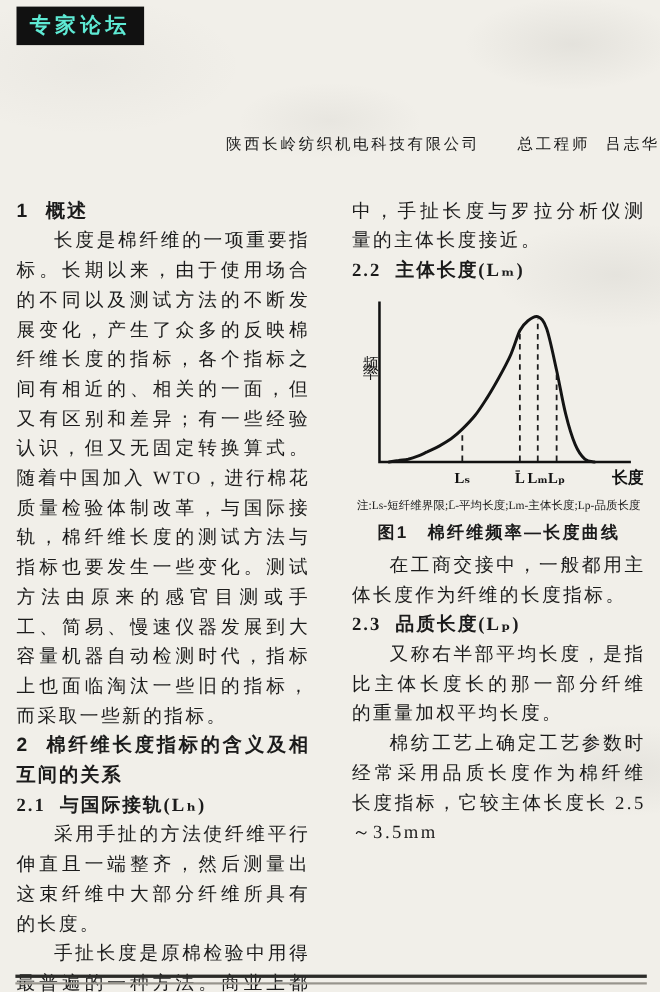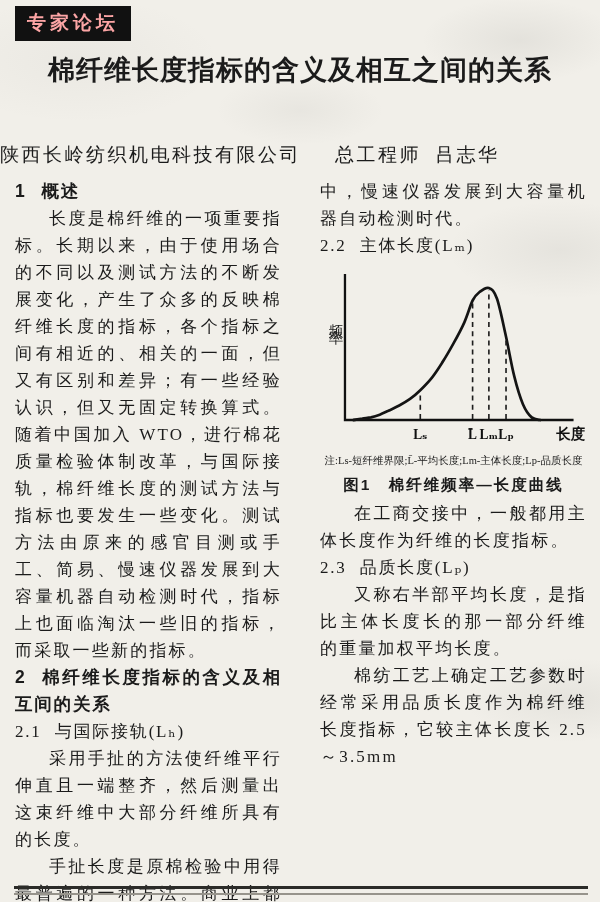--- a/index.html
+++ b/index.html
@@ -13,49 +13,49 @@
     content:"";position:absolute;inset:0;pointer-events:none;
     background:
       radial-gradient(140px 60px at 520px 40px, rgba(110,110,105,.10), transparent 70%),
       radial-gradient(160px 70px at 560px 250px, rgba(110,110,105,.09), transparent 70%),
       radial-gradient(150px 60px at 570px 700px, rgba(110,110,105,.09), transparent 70%),
       radial-gradient(120px 50px at 300px 110px, rgba(110,110,105,.07), transparent 70%),
       radial-gradient(200px 90px at 80px 60px, rgba(110,110,105,.05), transparent 70%);
   }
   .badge{
     position:absolute;left:15px;top:6px;
-    background:#111;color:#fca5a5;
+    background:#111;color:#5eead4;
     font-family:Liberation Sans, sans-serif;
     font-weight:bold;font-size:19px;letter-spacing:4px;
     padding:4px 12px 5px 12px;
   }
   .title{
     position:absolute;top:52px;left:0;right:0;margin:0;text-align:center;
     font-family:"Liberation Sans","DejaVu Sans",sans-serif;
     font-size:27px;font-weight:bold;letter-spacing:1px;
   }
   .byline{
-    position:absolute;top:142px;left:0;right:0;text-align:left;
-    font-size:19px;letter-spacing:2.5px;
+    position:absolute;top:122px;left:0;right:0;text-align:right;
+    font-size:14px;letter-spacing:2.5px;
   }
   .byline .gap-wide{display:inline-block;width:34px;}
   .byline .gap{display:inline-block;width:14px;}
   .columns{
     position:absolute;top:178px;left:15px;right:13px;bottom:24px;
     display:flex;gap:38px;
   }
   .col{flex:1;min-width:0;font-size:17px;line-height:27px;letter-spacing:2.2px;text-align:justify;}
   .col p{margin:0;}
   .indent{text-indent:2em;}
   h2.sec{
     margin:0;font-family:"Liberation Sans","DejaVu Sans",sans-serif;
     font-size:17.5px;font-weight:bold;line-height:27px;letter-spacing:1.8px;
   }
   h2.sec .num{margin-right:15px;}
-  h3.subsec{margin:0;font-weight:normal;font-size:17px;line-height:27px;letter-spacing:1.8px;}
+  h3.subsec{margin:0;font-weight:bold;font-size:17px;line-height:27px;letter-spacing:1.8px;}
   h3.subsec .num{margin-right:13px;}
   figure{margin:3px 0 0 0;}
   .chart{position:relative;height:192px;letter-spacing:0;}
   .chart svg{position:absolute;inset:0;width:100%;height:100%;}
   .ylabel{
     position:absolute;left:2px;top:50px;
     writing-mode:vertical-rl;text-orientation:upright;
     font-size:14.5px;letter-spacing:6px;
   }
   .fig-note{
@@ -77,21 +77,20 @@
   .tick{font-family:"Liberation Serif","DejaVu Serif",serif;font-weight:bold;font-size:14px;fill:#111;}
   .xl{font-size:15px;font-weight:bold;fill:#111;font-family:"Liberation Serif","DejaVu Serif",serif;}
 </style>
 </head>
 <body>
 
 <div class="page">
 
   <div class="badge">专家论坛</div>
 
-  <h1 class="title">棉纤维长度指标的含义及相互之间的关系</h1>
 
   <div class="byline">
     <span>陕西长岭纺织机电科技有限公司</span><span class="gap-wide"></span><span>总工程师</span><span class="gap"></span><span>吕志华</span>
   </div>
 
   <div class="columns">
 
     <div class="col">
       <h2 class="sec">
         <span class="num">1</span><span>概述</span>
@@ -101,21 +100,21 @@
         <span class="num">2</span><span>棉纤维长度指标的含义及相互间的关系</span>
       </h2>
       <h3 class="subsec">
         <span class="num">2.1</span><span>与国际接轨(Lₕ)</span>
       </h3>
       <p class="indent">采用手扯的方法使纤维平行伸直且一端整齐，然后测量出这束纤维中大部分纤维所具有的长度。</p>
       <p class="indent">手扯长度是原棉检验中用得最普遍的一种方法。商业上都以手扯长度作标准检验方法。在实际应用</p>
     </div>
 
     <div class="col">
-      <p>中，慢速仪器发展到大容量机器自动检测时代。</p>
+      <p>中，手扯长度与罗拉分析仪测量的主体长度接近。</p>
       <h3 class="subsec">
         <span class="num">2.2</span><span>主体长度(Lₘ)</span>
       </h3>
 
       <figure>
         <div class="chart">
           <svg id="chart-svg" viewBox="0 0 278 192" preserveAspectRatio="none">
               <path d="M 26 12 L 26 158 L 264 158" class="axis"></path>
               <path d="M 35.0 158.0 C 36.5 157.8, 41.1 157.1, 44.1 156.7 C 47.1 156.2, 50.1 156.0, 53.1 155.4 C 56.1 154.7, 59.1 153.8, 62.2 152.7 C 65.2 151.6, 67.8 150.3, 71.2 148.8 C 74.6 147.2, 78.7 145.5, 82.5 143.5 C 86.3 141.5, 90.1 139.4, 93.8 136.9 C 97.5 134.3, 100.7 131.7, 104.4 128.2 C 108.2 124.6, 112.5 120.5, 116.4 115.8 C 120.3 111.1, 123.9 105.6, 127.7 99.9 C 131.5 94.2, 135.2 88.0, 139.0 81.4 C 142.8 74.8, 147.0 67.5, 150.3 60.3 C 153.6 53.2, 156.3 43.6, 158.9 38.5 C 161.5 33.5, 163.3 32.1, 166.1 30.0 C 168.9 27.9, 172.8 24.9, 175.8 26.0 C 178.9 27.1, 181.2 28.4, 184.2 36.6 C 187.2 44.7, 190.7 61.9, 193.7 74.8 C 196.7 87.8, 199.3 103.2, 202.3 114.4 C 205.2 125.7, 208.3 135.3, 211.3 142.2 C 214.3 149.0, 217.3 152.7, 220.4 155.4 C 223.4 158.0, 227.9 157.6, 229.4 158.0" class="curve"></path>
               <line x1="104.422" y1="157" x2="104.422" y2="130.168" class="mline"></line>

